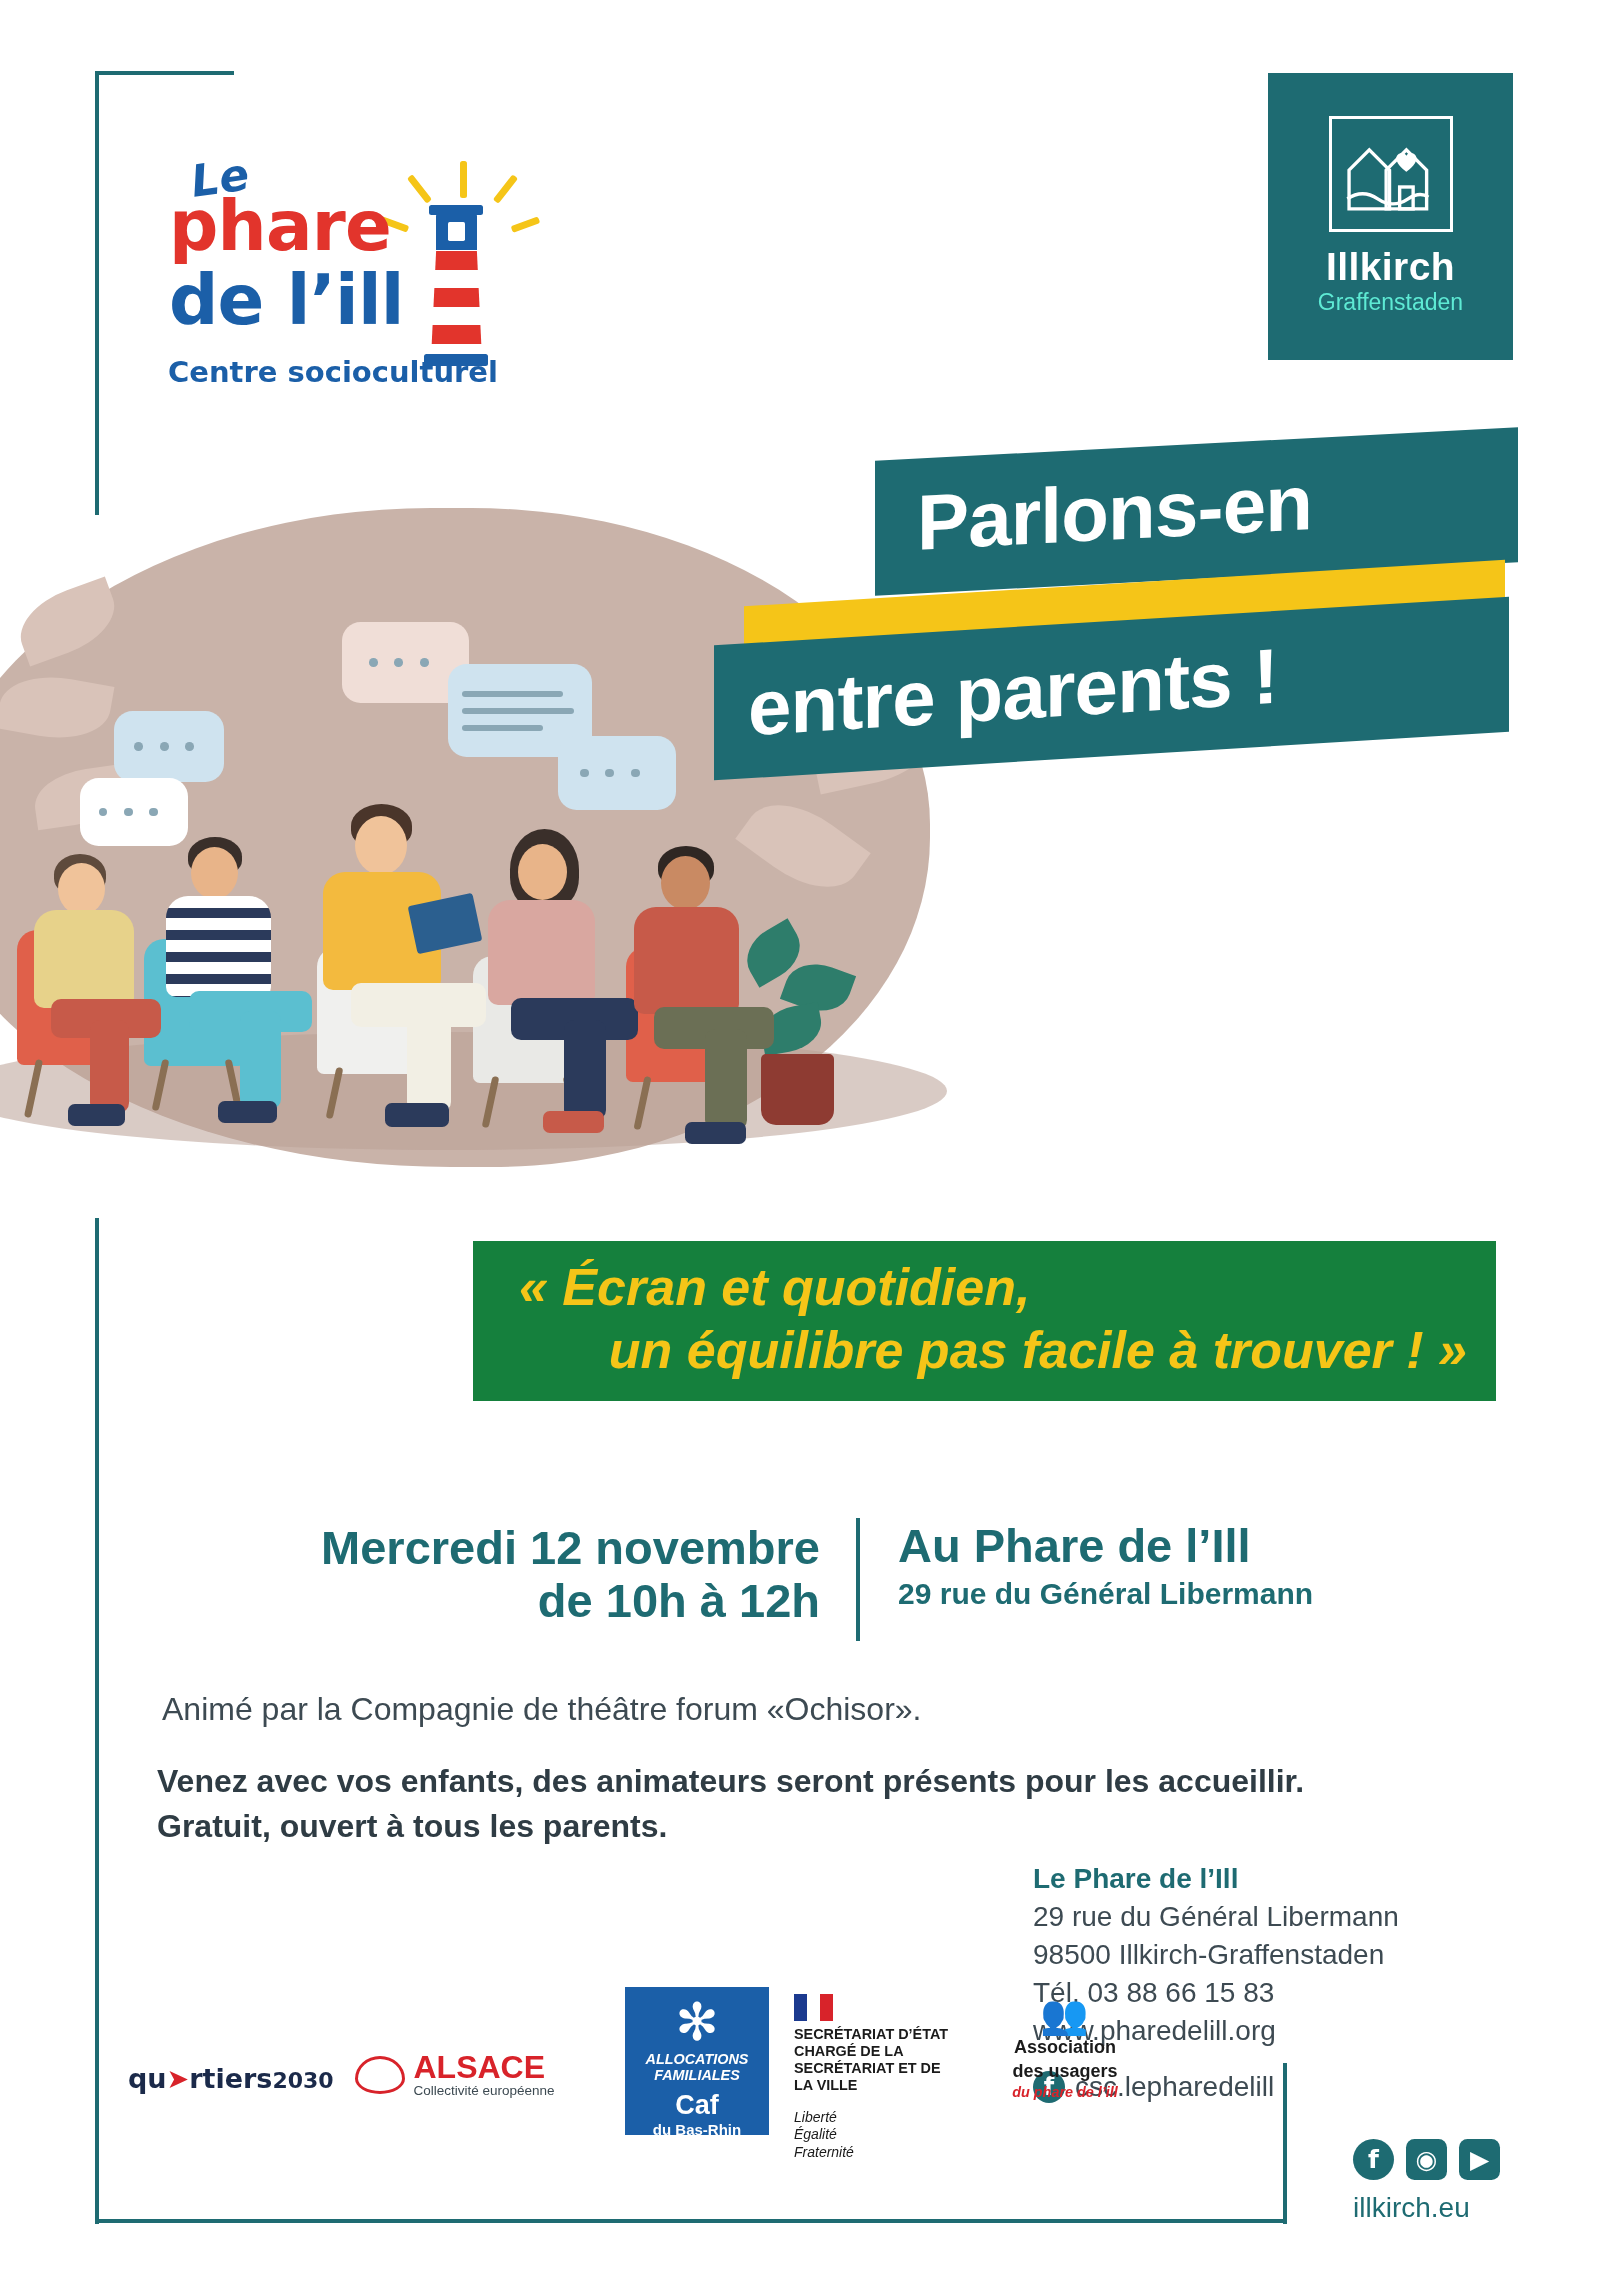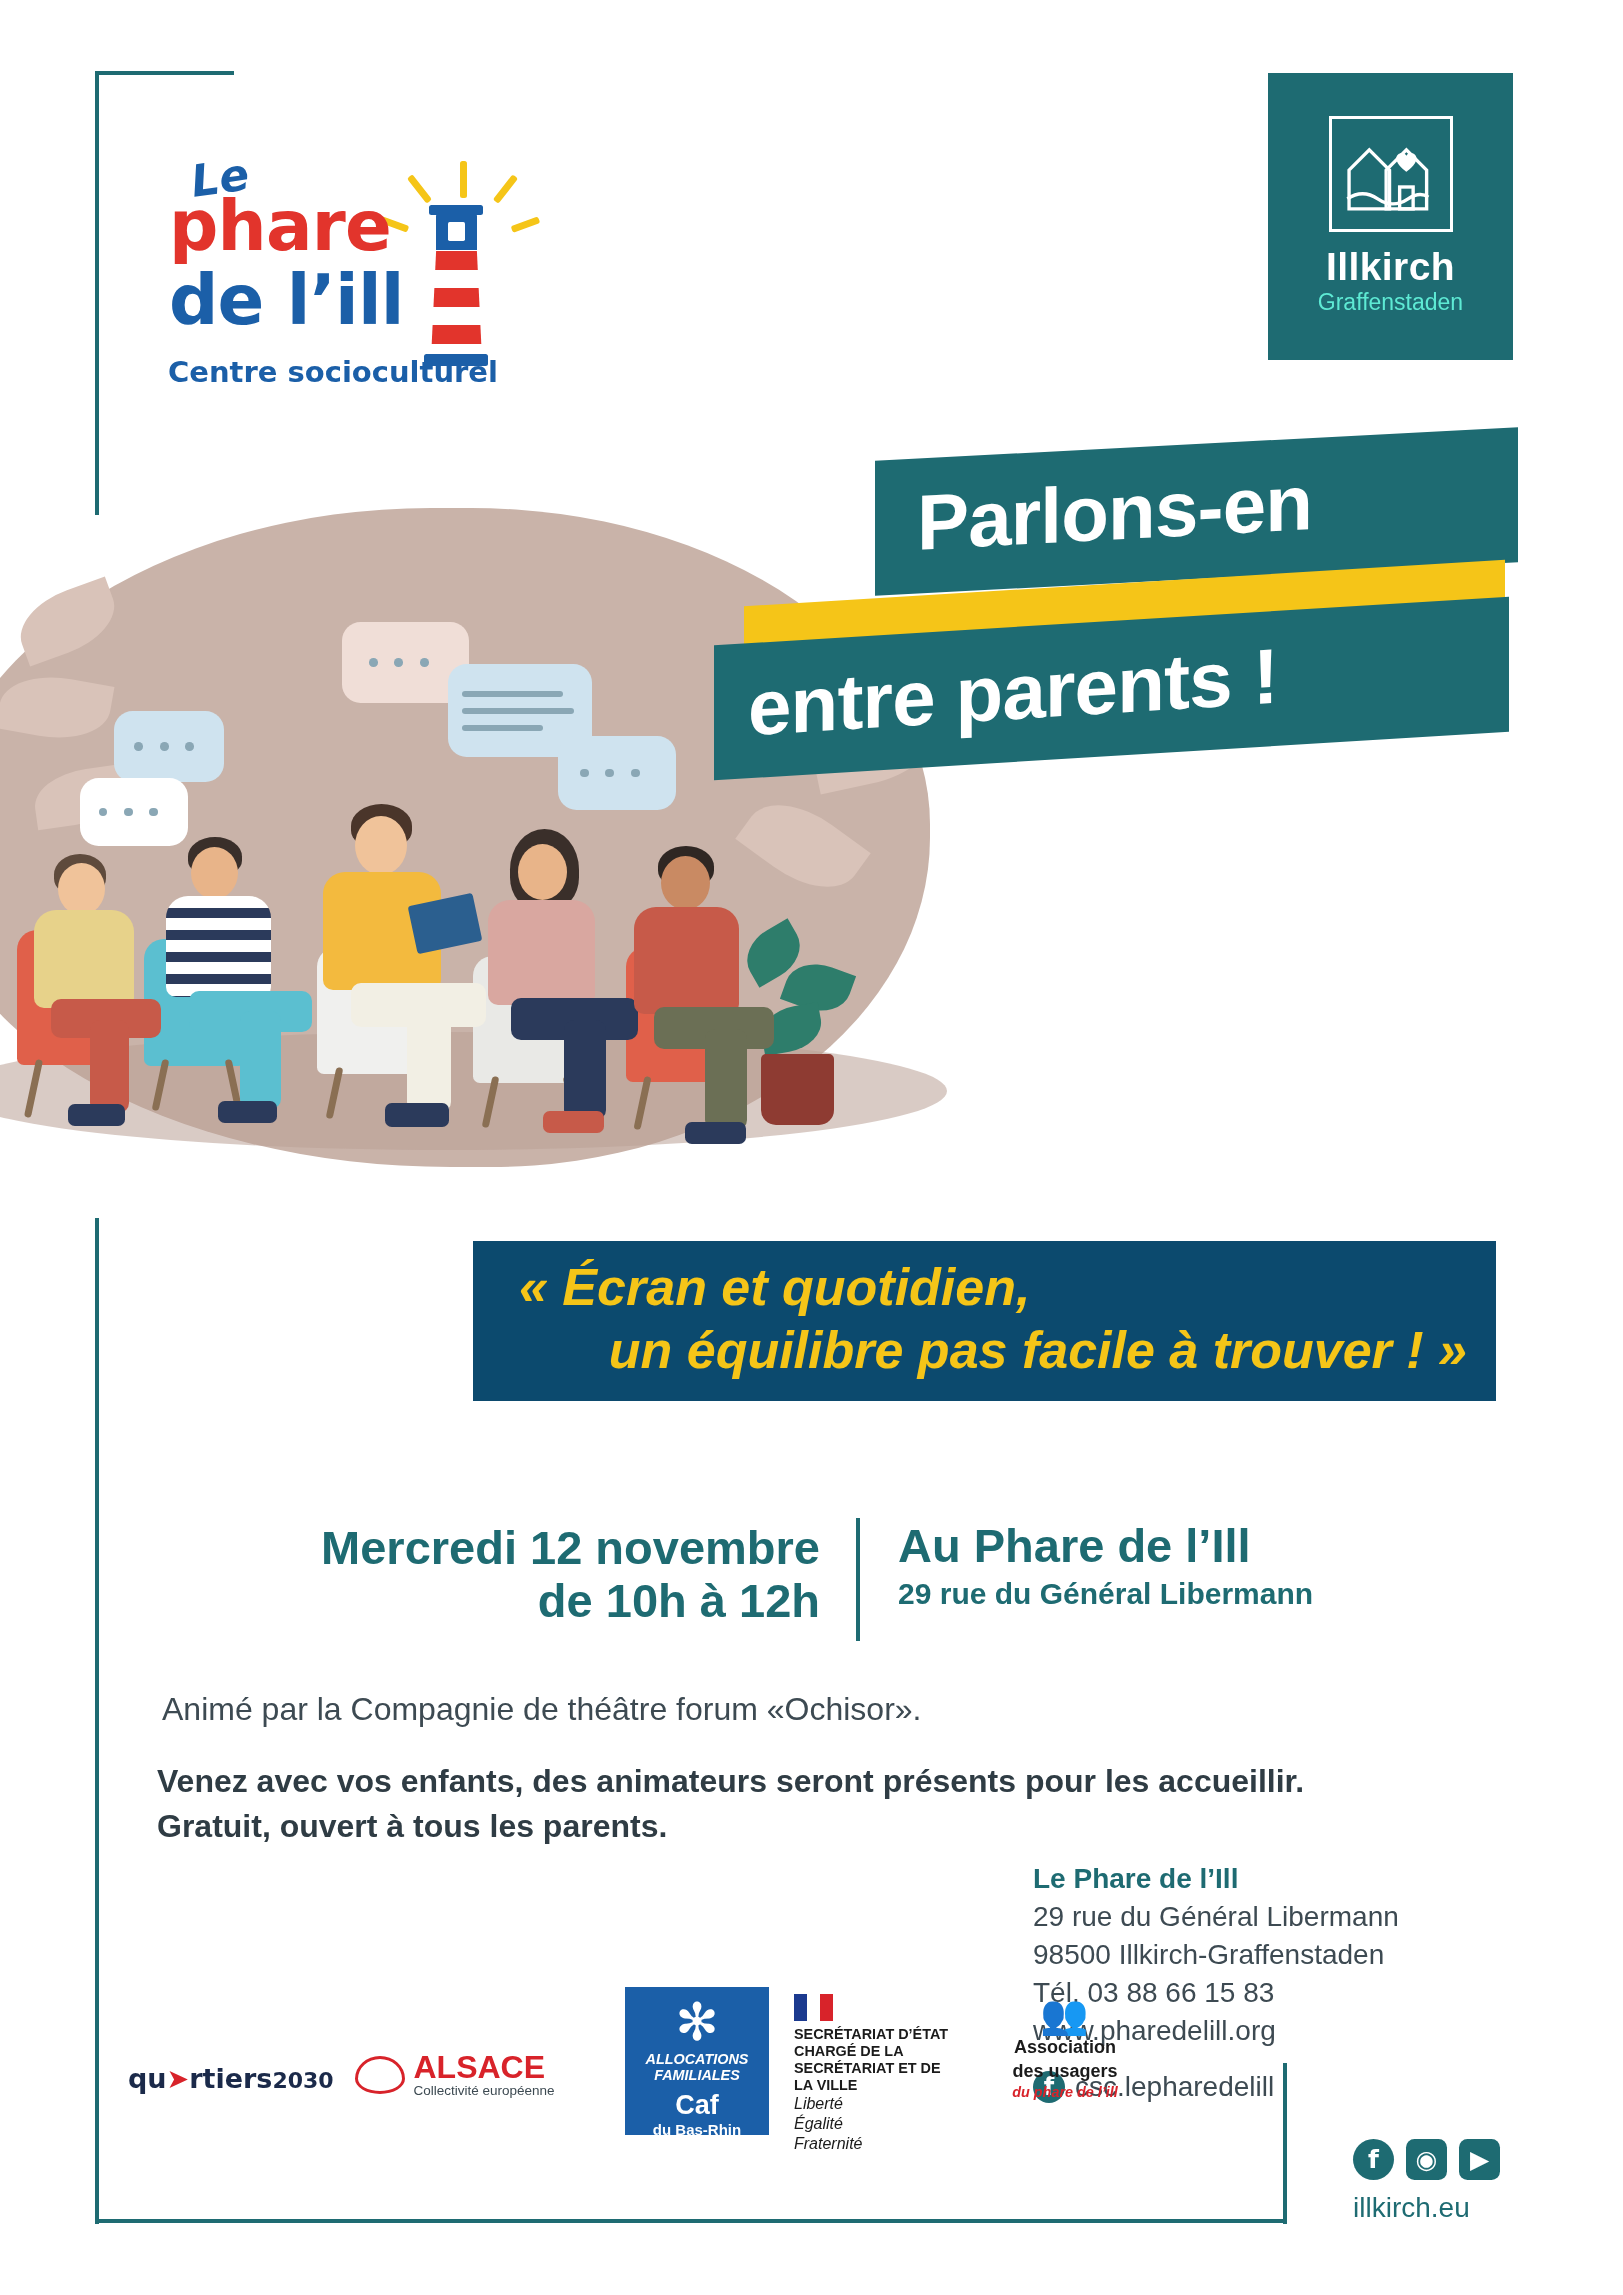--- a/index.html
+++ b/index.html
@@ -304,21 +304,21 @@
     font-weight: bold;
     letter-spacing: -0.8px;
     white-space: nowrap;
   }
 
   
   .quote {
     position: absolute;
     left: 473px; top: 1241px;
     width: 1023px;
-    background: #0c4a6e;
+    background: #15803d;
     padding: 15px 29px 18.6px 29px;
     box-sizing: border-box;
   }
   .quote .line {
     color: #f5c518;
     font-size: 52px;
     font-weight: bold;
     font-style: italic;
     line-height: 1.22;
     white-space: nowrap;
@@ -493,21 +493,21 @@
   }
   .p-sec .flag {
     width: 39px; height: 27px;
     background: linear-gradient(to right,#1b3a8f 0 33.3%, #ffffff 33.3% 66.6%, #d8232a 66.6% 100%);
     margin-bottom: 5px;
   }
   .p-sec .ttl {
     font-size: 14.4px; font-weight: bold; line-height: 1.18;
   }
   .p-sec .dev {
-    font-size: 16px; font-style: italic; line-height: 1.25; margin-top: 0;
+    font-size: 14px; font-style: italic; line-height: 1.25; margin-top: 15px;
   }
   .p-asso {
     position: absolute;
     left: 871px; top: 25px;
     width: 152px;
     text-align: center;
   }
   .p-asso .people { font-size: 39px; color: #1b5fa8; line-height: 1; }
   .p-asso .t1 { font-size: 18px; font-weight: bold; color: #1b1b1b; line-height: 1.12; margin-top: 3.4px; }
   .p-asso .t2 { font-size: 14.4px; font-weight: bold; color: #d8232a; font-style: italic; margin-top: 2.5px; }

